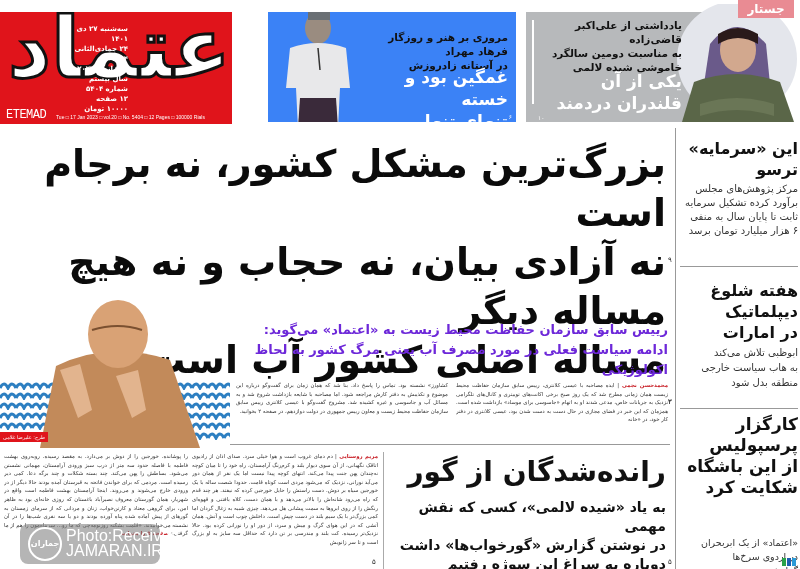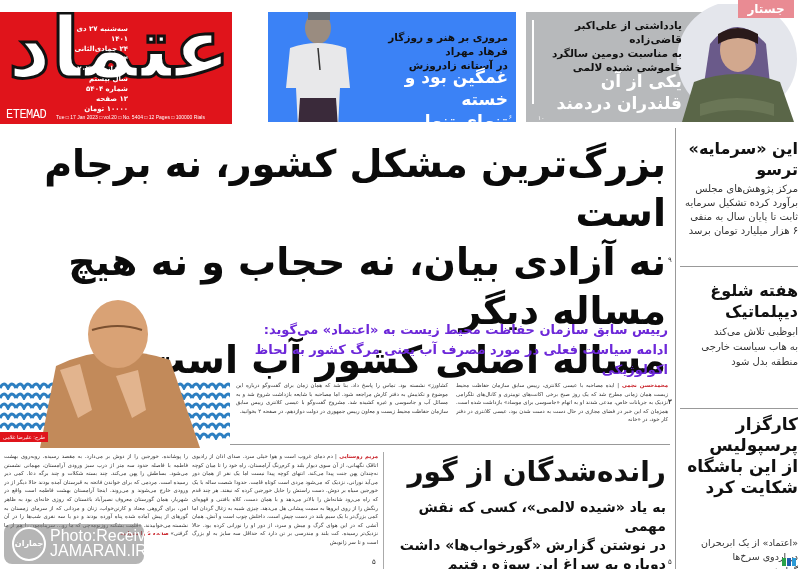--- a/index.html
+++ b/index.html
@@ -45,21 +45,21 @@
 
   .sec-title { position: absolute; left: 386px; top: 455px; width: 280px; direction: rtl; text-align: right; font-size: 28px; font-weight: bold; line-height: 34px; }
   .sec-sub { position: absolute; left: 386px; top: 498px; width: 280px; direction: rtl; text-align: right; font-size: 14px; font-weight: bold; line-height: 19px; }
   .sep-mid { position: absolute; left: 383px; top: 452px; width: 1px; height: 117px; background: #aaa; }
 
   .side { position: absolute; left: 680px; width: 118px; direction: rtl; text-align: right; }
   .side-title { font-size: 16px; font-weight: bold; line-height: 21px; color: #111; }
   .side-text { font-size: 10px; line-height: 15px; color: #333; margin-top: 2px; }
   .side-num { position: absolute; left: 668px; font-size: 7px; color: #333; }
 
-  .watermark { position: absolute; left: 4px; top: 524px; width: 140px; height: 40px; background: rgba(120,120,120,0.55); border-radius: 8px; }
+  .watermark { position: absolute; left: 20px; top: 524px; width: 140px; height: 40px; background: rgba(120,120,120,0.55); border-radius: 8px; }
   .wm-logo { position: absolute; left: 8px; top: 3px; width: 34px; height: 34px; border: 2px solid #fff; border-radius: 50%; color: #fff; font-size: 8px; text-align: center; line-height: 30px; font-weight: bold; }
   .wm-text { position: absolute; left: 46px; top: 4px; font-family: "Liberation Sans", sans-serif; color: #fff; font-size: 16px; line-height: 15px; }
   .wm-text span { display: block; }
 
   .corner-squares { position: absolute; left: 782px; top: 558px; width: 14px; height: 8px; }
 </style>
 </head>
 <body>
 
 <div class="masthead">
@@ -188,20 +188,21 @@
     <div>۶ هزار میلیارد تومان برسد</div>
   </div>
 </div>
 <div class="side-num" style="top:256px;">۹</div>
 <div class="hline" style="left:680px; top:266px; width:118px;"></div>
 
 <div class="side" style="top:280px;">
   <div class="side-title">
     <div>هفته شلوغ</div>
     <div>دیپلماتیک</div>
+    <div>در امارات</div>
   </div>
   <div class="side-text">
     <div>ابوظبی تلاش می‌کند</div>
     <div>به هاب سیاست خارجی</div>
     <div>منطقه بدل شود</div>
   </div>
 </div>
 <div class="side-num" style="top:398px;">۳</div>
 <div class="hline" style="left:680px; top:408px; width:118px;"></div>
 

